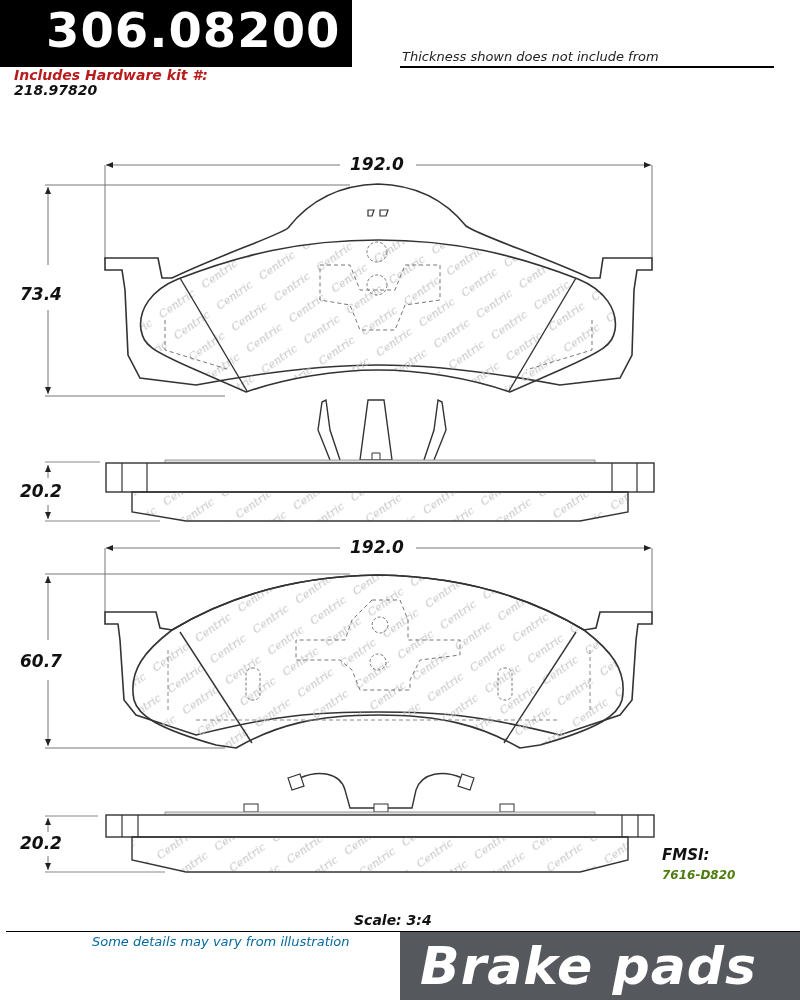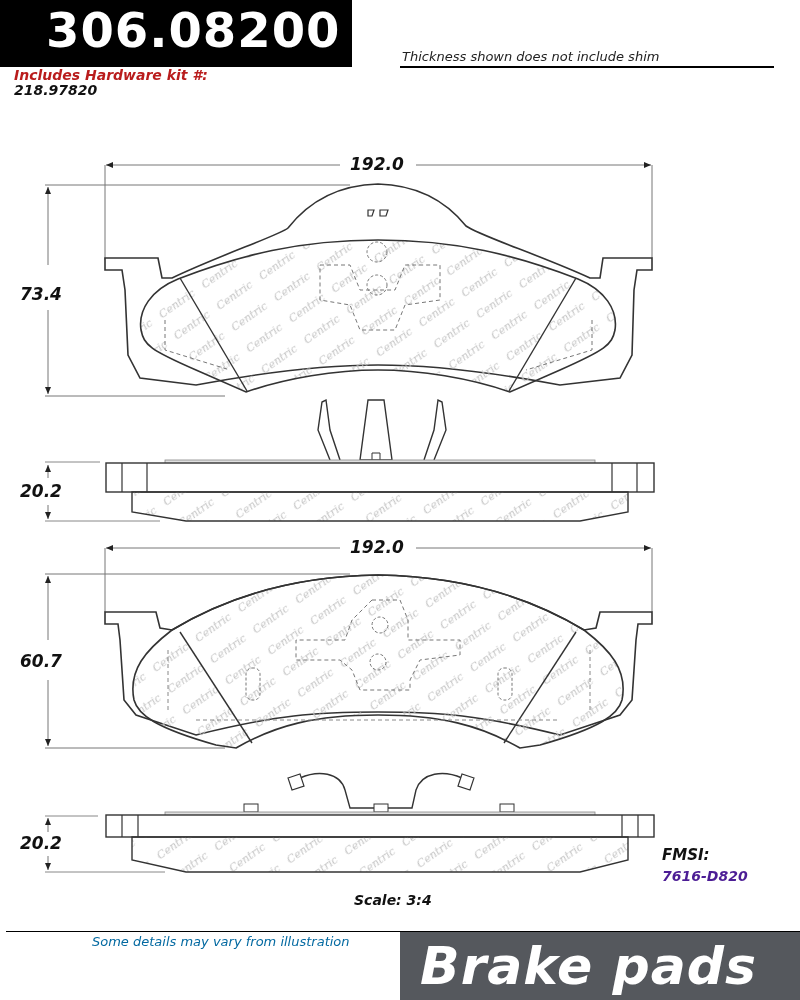--- a/index.html
+++ b/index.html
@@ -6,34 +6,34 @@
     body { width: 800px; height: 1000px; position: relative; overflow: hidden; font-family: "DejaVu Sans", sans-serif; color: #111; }
     .header-block { position: absolute; left: 0; top: 0; width: 352px; height: 67px; background: #000; }
     .part-number { position: absolute; left: 46px; top: 2px; font-family: "DejaVu Sans", sans-serif; font-weight: bold; font-size: 48px; color: #fff; letter-spacing: 1px; }
     .thickness-note { position: absolute; left: 402px; top: 49px; font-family: "DejaVu Sans", sans-serif; font-style: italic; font-size: 13px; color: #222; }
     .header-rule { position: absolute; left: 400px; top: 66px; width: 374px; height: 2px; background: #000; }
     .hw-label { position: absolute; left: 14px; top: 68px; font-weight: bold; font-style: italic; font-size: 14px; line-height: 15px; color: #b91c1c; }
     .hw-number { position: absolute; left: 14px; top: 83px; font-weight: bold; font-style: italic; font-size: 14px; line-height: 15px; color: #111; }
     .drawing { position: absolute; left: 0; top: 0; width: 800px; height: 1000px; }
     .dim-text { font-family: "DejaVu Sans", sans-serif; font-weight: bold; font-style: italic; font-size: 17px; fill: #111; }
     .fmsi-label { position: absolute; left: 662px; top: 846px; font-weight: bold; font-style: italic; font-size: 15px; color: #111; }
-    .fmsi-value { position: absolute; left: 662px; top: 868px; font-weight: bold; font-style: italic; font-size: 14px; color: #4c1d95; }
-    .scale-text { position: absolute; left: 354px; top: 892px; font-weight: bold; font-style: italic; font-size: 14px; color: #111; }
+    .fmsi-value { position: absolute; left: 662px; top: 868px; font-weight: bold; font-style: italic; font-size: 12px; color: #4d7c0f; }
+    .scale-text { position: absolute; left: 354px; top: 912px; font-weight: bold; font-style: italic; font-size: 14px; color: #111; }
     .footer-rule { position: absolute; left: 6px; top: 931px; width: 794px; height: 1px; background: #000; }
     .vary-note { position: absolute; left: 92px; top: 934px; font-style: italic; font-size: 13px; color: #0369a1; }
     .footer-block { position: absolute; left: 400px; top: 932px; width: 400px; height: 76px; background: #55585d; }
     .category-label { position: absolute; left: 20px; top: 4px; font-weight: bold; font-style: italic; font-size: 52px; color: #fff; letter-spacing: 1px; }
   </style>
 </head>
 <body>
 
 <div class="header-block">
   <div class="part-number">306.08200</div>
 </div>
-<div class="thickness-note">Thickness shown does not include shim</div>
+<div class="thickness-note">Thickness shown does not include from</div>
 <div class="header-rule"></div>
 <div class="hw-label">Includes Hardware kit #:</div>
 <div class="hw-number">218.97820</div>
 
 <svg class="drawing" viewBox="0 0 800 1000" xmlns="http://www.w3.org/2000/svg">
   <defs>
     <pattern id="wm" width="52" height="26" patternUnits="userSpaceOnUse" patternTransform="rotate(-35)">
       <text x="2" y="16" font-family="DejaVu Serif, serif" font-style="italic" font-size="11" fill="#c4c4c4">Centric</text>
     </pattern>
     <marker id="arr" markerWidth="8" markerHeight="8" refX="7" refY="4" orient="auto">

